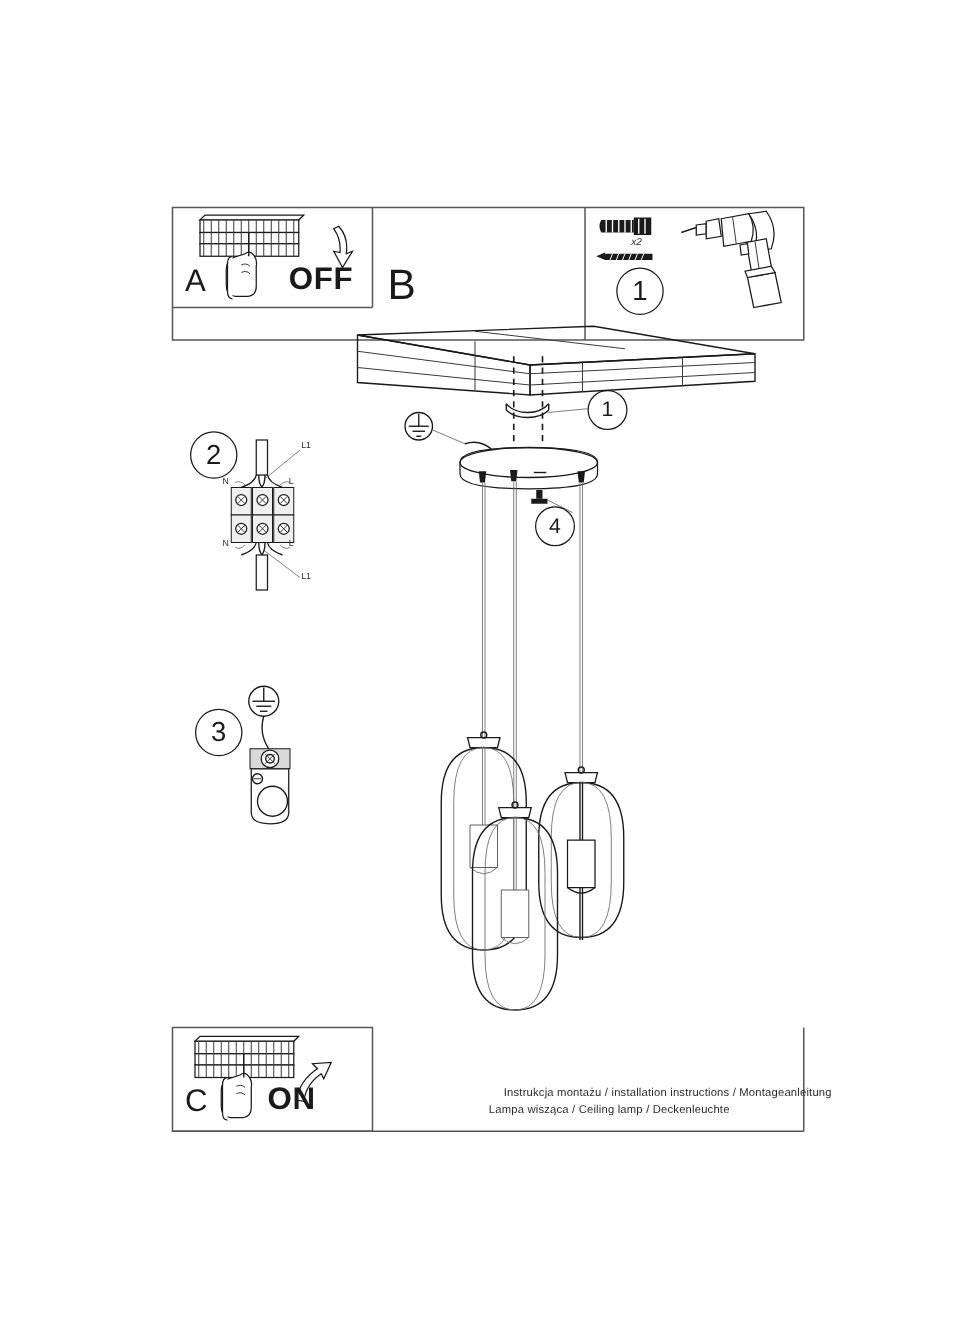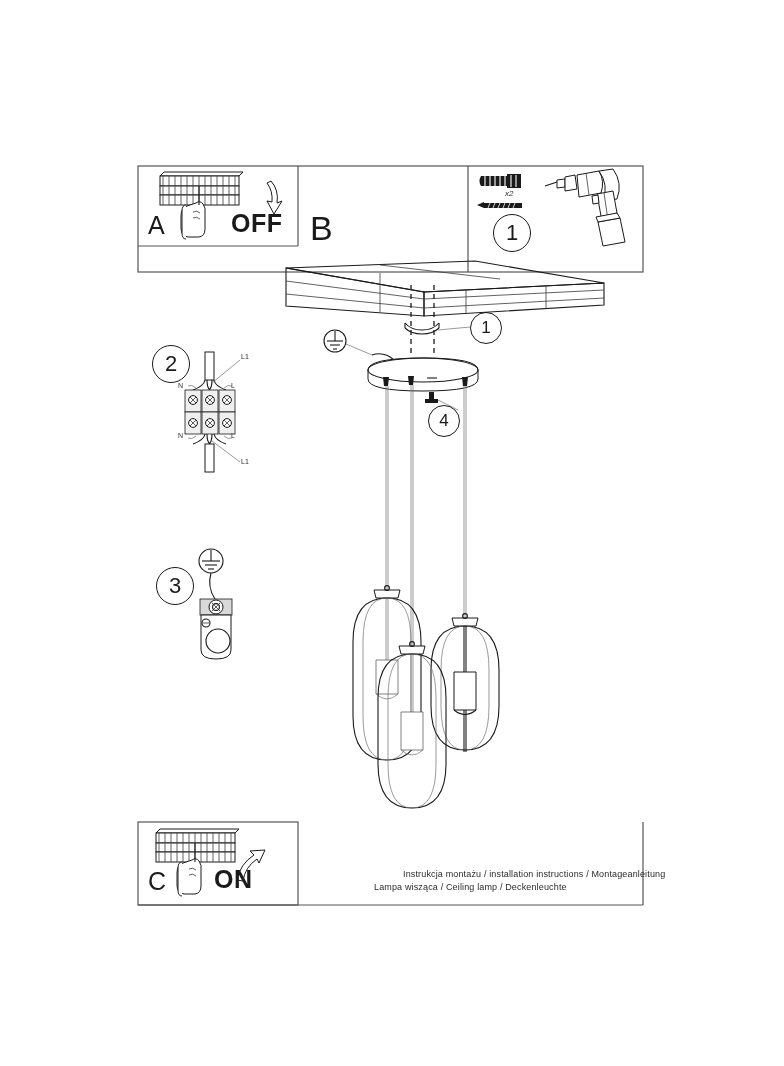--- a/index.html
+++ b/index.html
@@ -479,15 +479,15 @@
   <div class="txt tiny-label" style="left:178px; top:382px;">N</div>
   <div class="txt tiny-label" style="left:231px; top:382px;">L</div>
   <div class="txt tiny-label" style="left:178px; top:432px;">N</div>
   <div class="txt tiny-label" style="left:231px; top:432px;">L</div>
 
   <div class="txt step-letter" style="left:148px; top:867px;">C</div>
 
   <div class="txt onoff" style="left:214px; top:865px;">ON</div>
 
   <div class="txt caption" style="left:403px; top:868px;">Instrukcja montażu / installation instructions / Montageanleitung</div>
-  <div class="txt caption" style="left:374px; top:881px;">Lampa wisząca / Ceiling lamp / Deckenleuchte</div>
+  <div class="txt caption" style="left:391px; top:881px;">Lampa wisząca / Ceiling lamp / Deckenleuchte</div>
 
 </div>
 
 </body></html>

